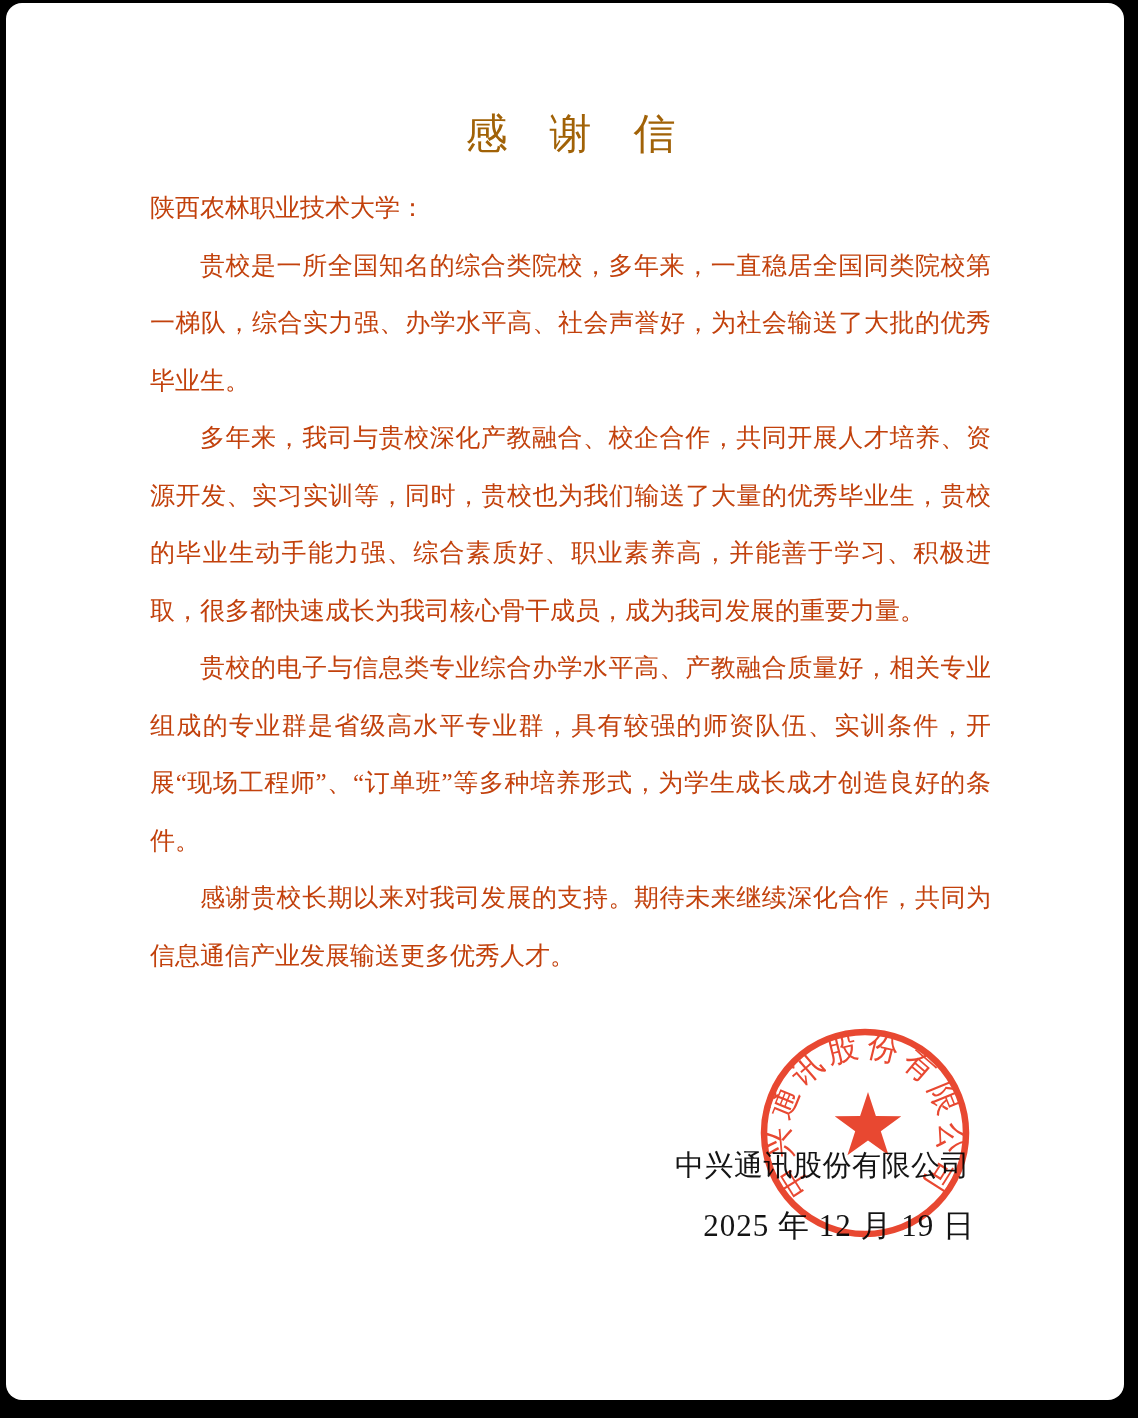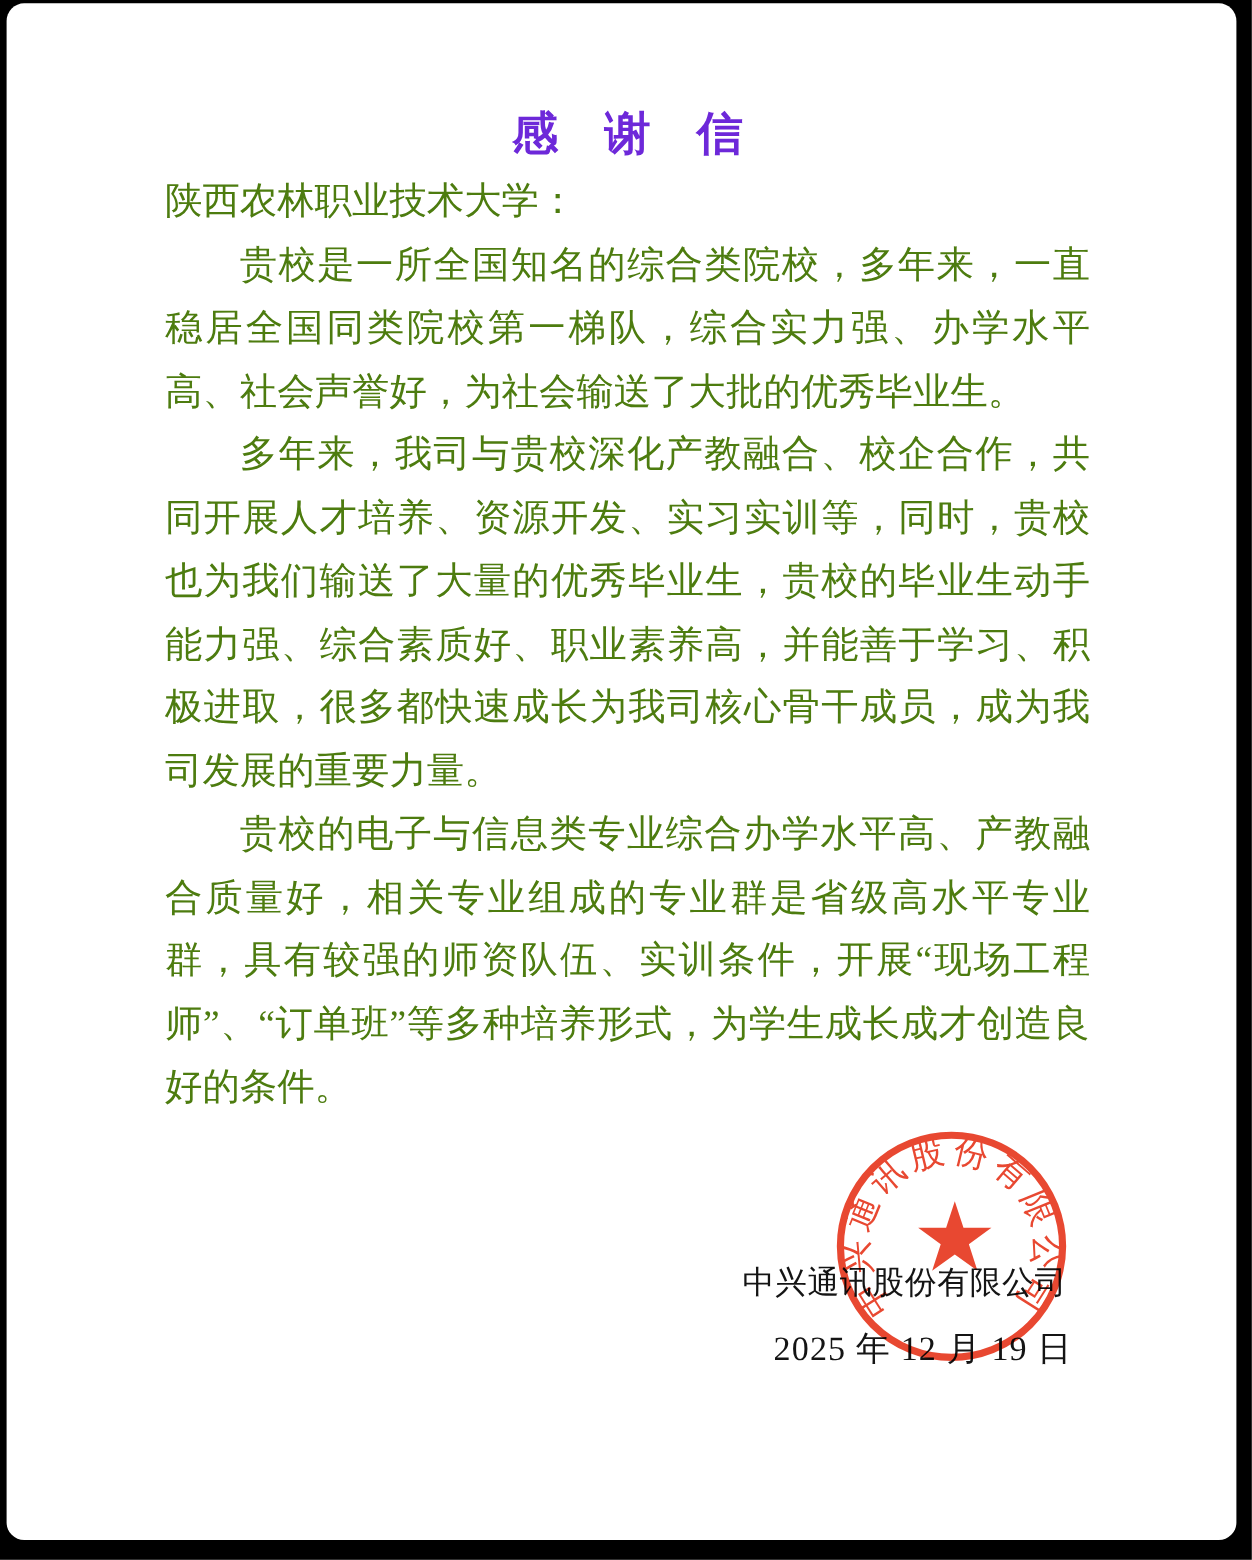--- a/index.html
+++ b/index.html
@@ -23,30 +23,30 @@
   .content {
     position: absolute;
     left: 144px;
     top: 86px;
     width: 841px;
     color: #141414;
   }
   .title {
     font-size: 42px;
     line-height: 58px;
-    font-weight: bold;
+    font-weight: normal;
     text-align: center;
-    margin: 4px;
-    color: #6d28d9;
+    margin: 16px;
+    color: #a16207;
   }
   .letter-body {
-    font-size: 34px;
+    font-size: 25px;
     line-height: 57.5px;
     text-align: justify;
-    color: #4d7c0f;
+    color: #c2410c;
   }
   .letter-body p { margin: 0; }
   .para { text-indent: 2em; }
   .signature {
     position: absolute;
     top: 1143px;
     right: 154px;
     font-size: 29px;
     letter-spacing: 0.5px;
     color: #141414;
@@ -81,20 +81,21 @@
 <body>
 
 <div class="page">
   <div class="content">
     <h1 class="title">感　谢　信</h1>
     <div class="letter-body">
       <p class="salutation">陕西农林职业技术大学：</p>
       <p class="para">贵校是一所全国知名的综合类院校，多年来，一直稳居全国同类院校第一梯队，综合实力强、办学水平高、社会声誉好，为社会输送了大批的优秀毕业生。</p>
       <p class="para">多年来，我司与贵校深化产教融合、校企合作，共同开展人才培养、资源开发、实习实训等，同时，贵校也为我们输送了大量的优秀毕业生，贵校的毕业生动手能力强、综合素质好、职业素养高，并能善于学习、积极进取，很多都快速成长为我司核心骨干成员，成为我司发展的重要力量。</p>
       <p class="para">贵校的电子与信息类专业综合办学水平高、产教融合质量好，相关专业组成的专业群是省级高水平专业群，具有较强的师资队伍、实训条件，开展“现场工程师”、“订单班”等多种培养形式，为学生成长成才创造良好的条件。</p>
+      <p class="para">感谢贵校长期以来对我司发展的支持。期待未来继续深化合作，共同为信息通信产业发展输送更多优秀人才。</p>
     </div>
   </div>
 
   <div class="signature">中兴通讯股份有限公司</div>
 
   <div class="date">2025 年 12 月 19 日</div>
 
   <svg class="seal" viewBox="0 0 230 230" xmlns="http://www.w3.org/2000/svg">
     <circle cx="115" cy="115" r="101" fill="none" stroke-width="6.5" stroke="#e73c24"></circle>
     <path id="sealArc" d="M 61.3 168.7 A 76 76 0 1 1 168.7 168.7" fill="none"></path>

